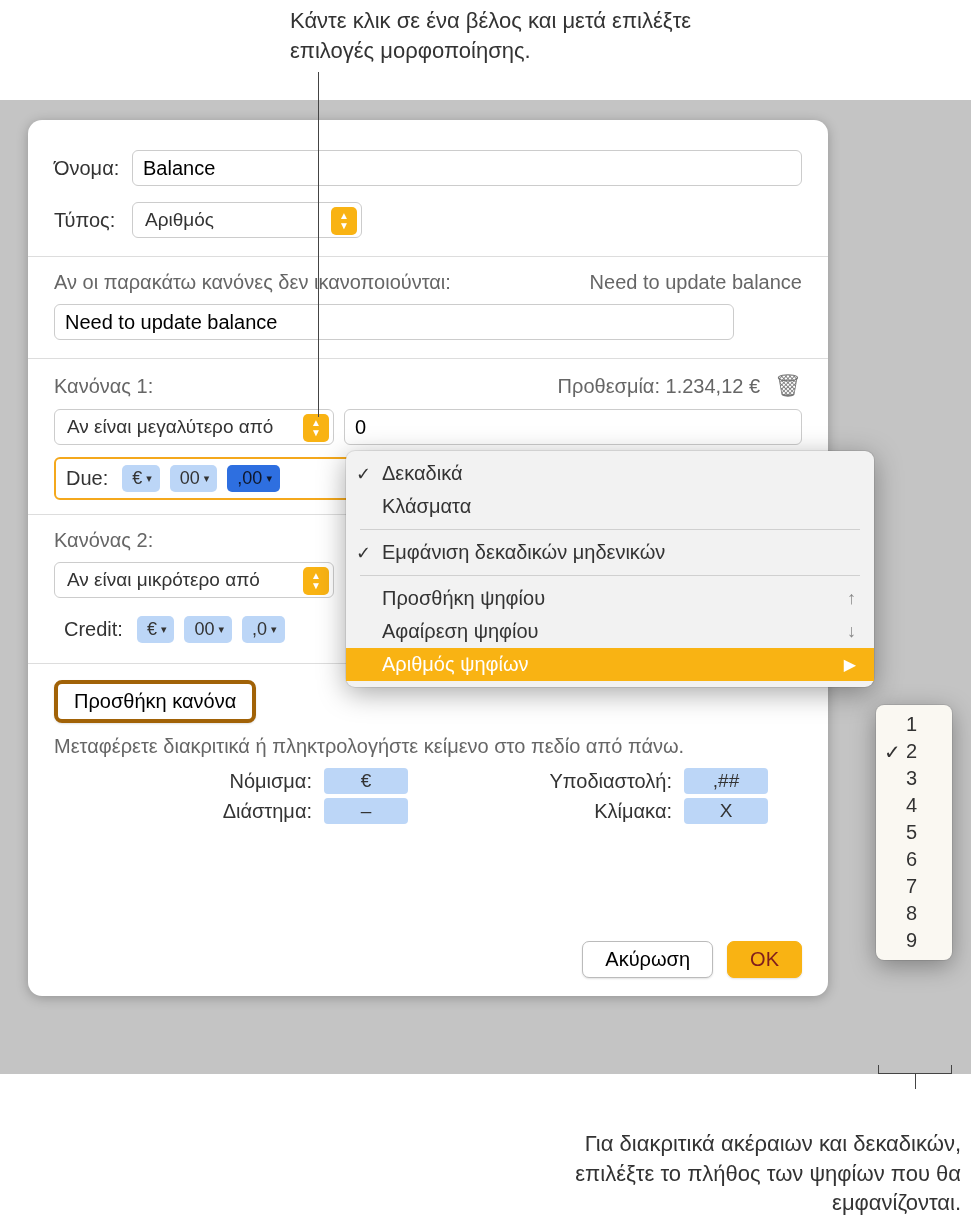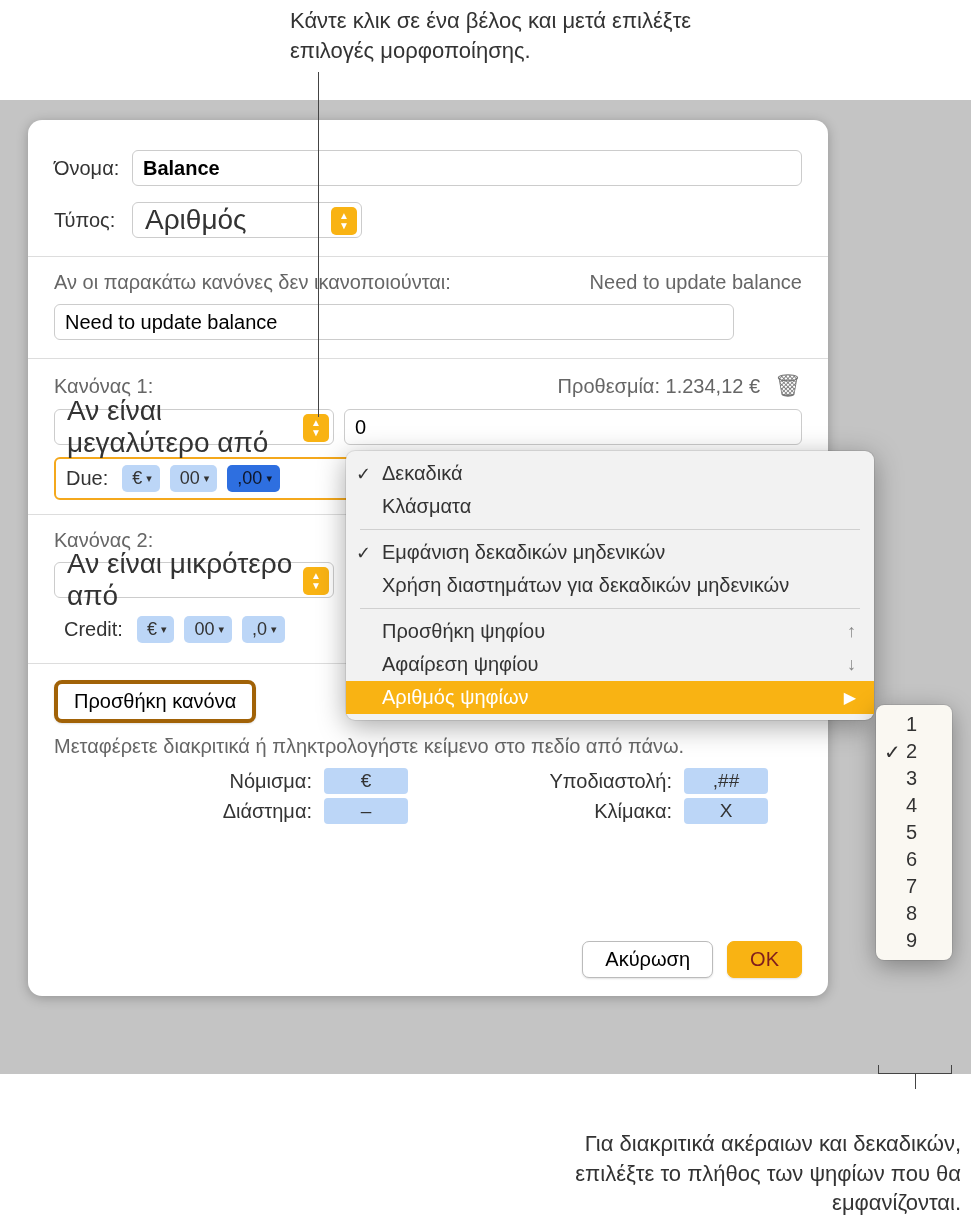--- a/index.html
+++ b/index.html
@@ -51,31 +51,30 @@
   }
   .row { display: flex; align-items: center; padding: 4px 26px; }
   .row label.name { width: 78px; font-size: 20px; }
   .text-input {
     flex: 1;
     height: 36px;
     border: 1px solid #ccc;
     border-radius: 6px;
     padding: 0 10px;
     font-size: 20px;
-    font-weight: bold;
   }
   .select-wrap {
     position: relative;
     display: inline-flex;
     align-items: center;
     border: 1px solid #ccc;
     border-radius: 6px;
     height: 36px;
     padding: 0 38px 0 12px;
-    font-size: 28px;
+    font-size: 19px;
     background: #fff;
   }
   .stepper {
     position: absolute;
     right: 4px; top: 4px;
     width: 26px; height: 28px;
     background: #f9b313;
     border-radius: 5px;
     display: flex;
     flex-direction: column;
@@ -336,23 +335,20 @@
       <span>Δεκαδικά</span>
     </div>
   <div class="item">
       <span>Κλάσματα</span>
     </div>
   <hr>
   <div class="item">
       <span class="check">✓</span>
       <span>Εμφάνιση δεκαδικών μηδενικών</span>
     </div>
-  <div class="item">
-      <span>Χρήση διαστημάτων για δεκαδικών μηδενικών</span>
-    </div>
   <hr>
   <div class="item">
       <span>Προσθήκη ψηφίου</span>
       <span class="kbd">↑</span>
     </div>
   <div class="item">
       <span>Αφαίρεση ψηφίου</span>
       <span class="kbd">↓</span>
     </div>
   <div class="item hl">

